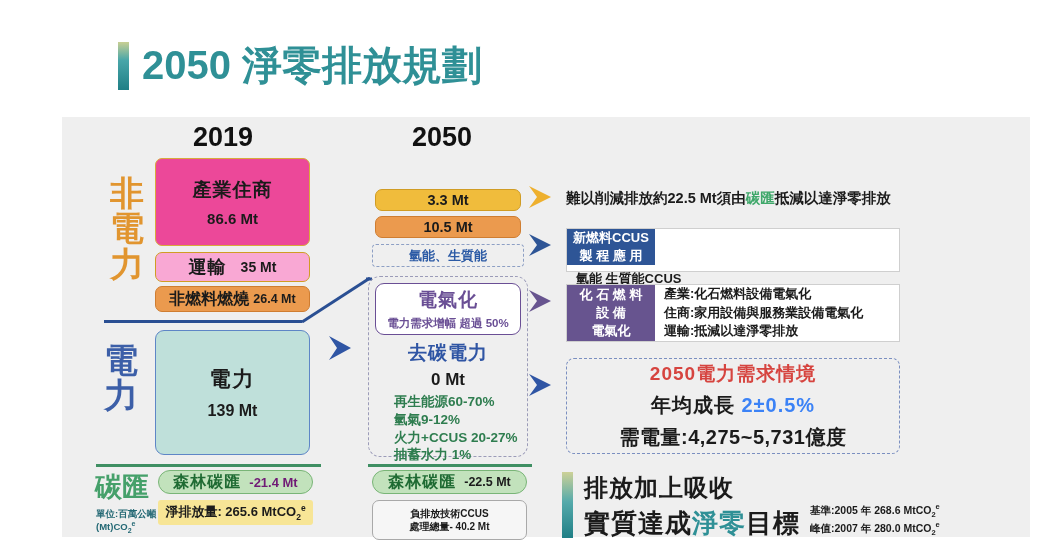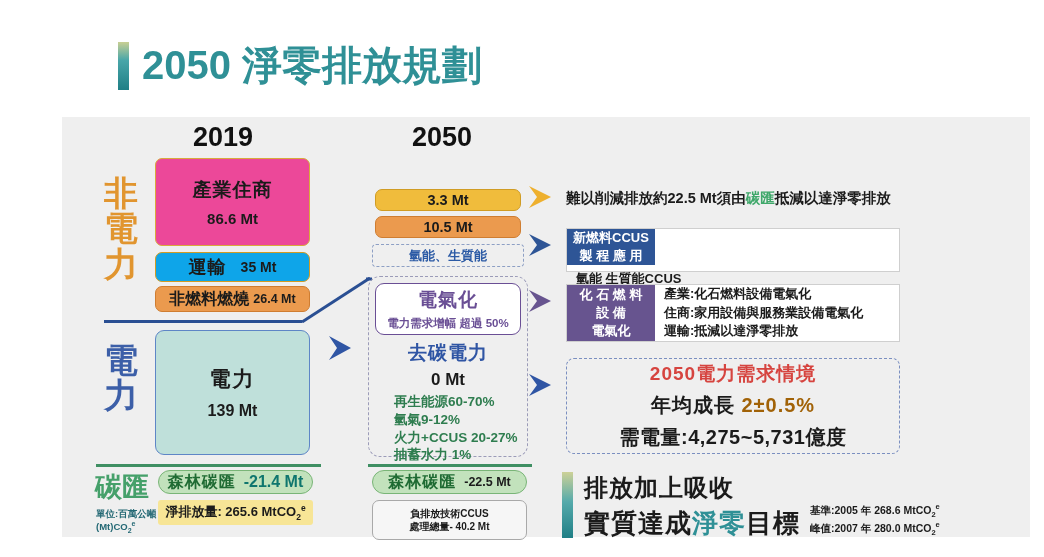--- a/index.html
+++ b/index.html
@@ -22,21 +22,21 @@
   
   .panel { position: absolute; left: 62px; top: 117px; width: 968px; height: 420px; background: #efefef; }
 
   
   .col-year { position: absolute; font-size: 27px; font-weight: bold; color: #111111; }
   #year-2019 { left: 193px; top: 122px; }
   #year-2050 { left: 412px; top: 122px; }
 
   
   .side-label { position: absolute; text-align: center; font-weight: bold; line-height: 1.04; }
-  #label-nonpower { left: 98px; top: 176px; width: 46px; font-size: 34px; color: #e1952f; }
+  #label-nonpower { left: 98px; top: 176px; width: 46px; font-size: 34px; color: #e1952f; text-align: right; }
   #label-power { left: 98px; top: 343px; width: 46px; font-size: 34px; color: #3c5fa8; }
   #label-sink { left: 93px; top: 473px; width: 58px; font-size: 27px; color: #45a06a; font-weight: bold; }
 
   .unit-note {
     position: absolute; left: 96px; top: 508px; width: 68px;
     font-size: 9.5px; font-weight: bold; color: #236874; line-height: 1.25;
   }
   .unit-note sub { font-size: 7px; }
   .unit-note sup { font-size: 7px; }
 
@@ -56,21 +56,21 @@
   
   #bar-industry {
     left: 155px; top: 158px; width: 155px; height: 88px;
     background: #ec4899; border: 1.5px solid #d8a93c; flex-direction: column;
   }
   #bar-industry .l1 { font-size: 19px; letter-spacing: 1px; }
   #bar-industry .l2 { font-size: 15px; margin-top: 7px; }
 
   #bar-transport {
     left: 155px; top: 252px; width: 155px; height: 30px;
-    background: #0ea5e9; border: 1.5px solid #d09c24;
+    background: #f9a8d4; border: 1.5px solid #d09c24;
   }
   #bar-transport .l1 { font-size: 18px; letter-spacing: 1px; }
   #bar-transport .l2 { font-size: 14px; margin-left: 14px; }
 
   #bar-nonfuel {
     left: 155px; top: 286px; width: 155px; height: 26px;
     background: #eb9a4e; border: 1.5px solid #cf7d31;
   }
   #bar-nonfuel .l1 { font-size: 16px; letter-spacing: 0px; }
   #bar-nonfuel .l2 { font-size: 12.5px; margin-left: 4px; }
@@ -80,21 +80,21 @@
     background: #bfe0da; border: 1.5px solid #5e86c6; flex-direction: column; border-radius: 9px;
   }
   #bar-electric .l1 { font-size: 21px; letter-spacing: 2px; }
   #bar-electric .l2 { font-size: 16px; margin-top: 9px; }
 
   #bar-forest-2019 {
     left: 158px; top: 470px; width: 155px; height: 24px;
     background: #c2e2bc; border: 1.5px solid #79b577; border-radius: 12px;
   }
   #bar-forest-2019 .l1 { font-size: 16px; color: #1f6b33; letter-spacing: 1px; }
-  #bar-forest-2019 .l2 { font-size: 16px; margin-left: 8px; color: #0f766e; }
+  #bar-forest-2019 .l2 { font-size: 13px; margin-left: 8px; color: #701a75; }
 
   #bar-net-2019 {
     left: 158px; top: 500px; width: 155px; height: 25px;
     background: #f7e596; border: none; border-radius: 3px;
   }
   #bar-net-2019 .l1 { font-size: 13px; }
   #bar-net-2019 sub { font-size: 8.5px; }
   #bar-net-2019 sup { font-size: 8.5px; }
 
   
@@ -170,21 +170,21 @@
   #panel-fossil { left: 566px; top: 284px; width: 334px; height: 58px; }
   #panel-fossil .head { background: #67548f; }
 
   #panel-demand {
     position: absolute; left: 566px; top: 358px; width: 334px; height: 96px;
     border: 1.5px dashed #7b8fc0; border-radius: 8px; background: transparent;
     display: flex; flex-direction: column; align-items: center; justify-content: center;
   }
   #panel-demand .d1 { font-size: 19px; font-weight: bold; color: #d6443f; letter-spacing: 1px; }
   #panel-demand .d2 { font-size: 20px; font-weight: bold; color: #1b1b1b; margin-top: 5px; letter-spacing: 1px; }
-  #panel-demand .d2 .red { color: #a16207; margin-top: 16px; }
+  #panel-demand .d2 .red { color: #3b82f6; margin-top: 16px; }
   #panel-demand .d3 { font-size: 20px; font-weight: bold; color: #1b1b1b; margin-top: 5px; letter-spacing: 0.5px; }
 
   
   #concl { position: absolute; left: 562px; top: 472px; display: flex; align-items: stretch; }
   #concl .cbar {
     width: 11px; height: 66px; margin-right: 11px;
     background: linear-gradient(to bottom, #cdd197 0%, #55aaab 45%, #1f7f86 100%);
   }
   #concl .lines { display: flex; flex-direction: column; justify-content: center; }
   #concl .c1 { font-size: 24px; font-weight: bold; color: #1b1b1b; letter-spacing: 1px; }

